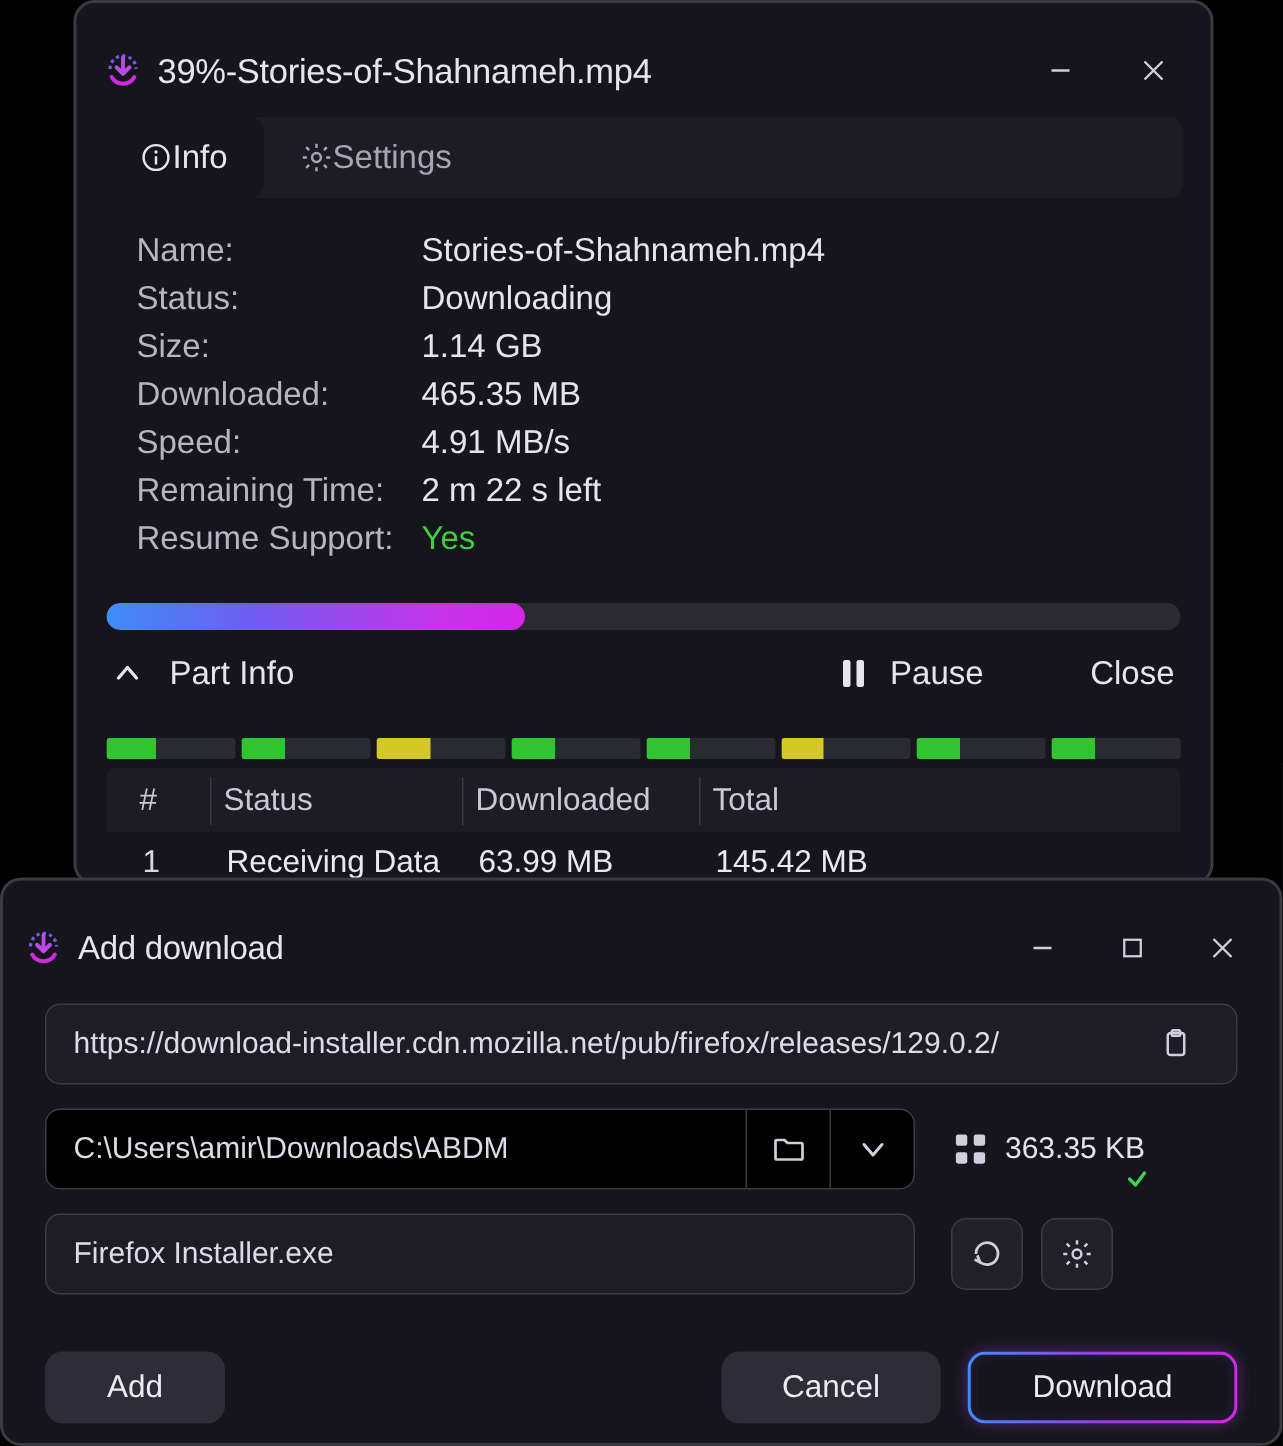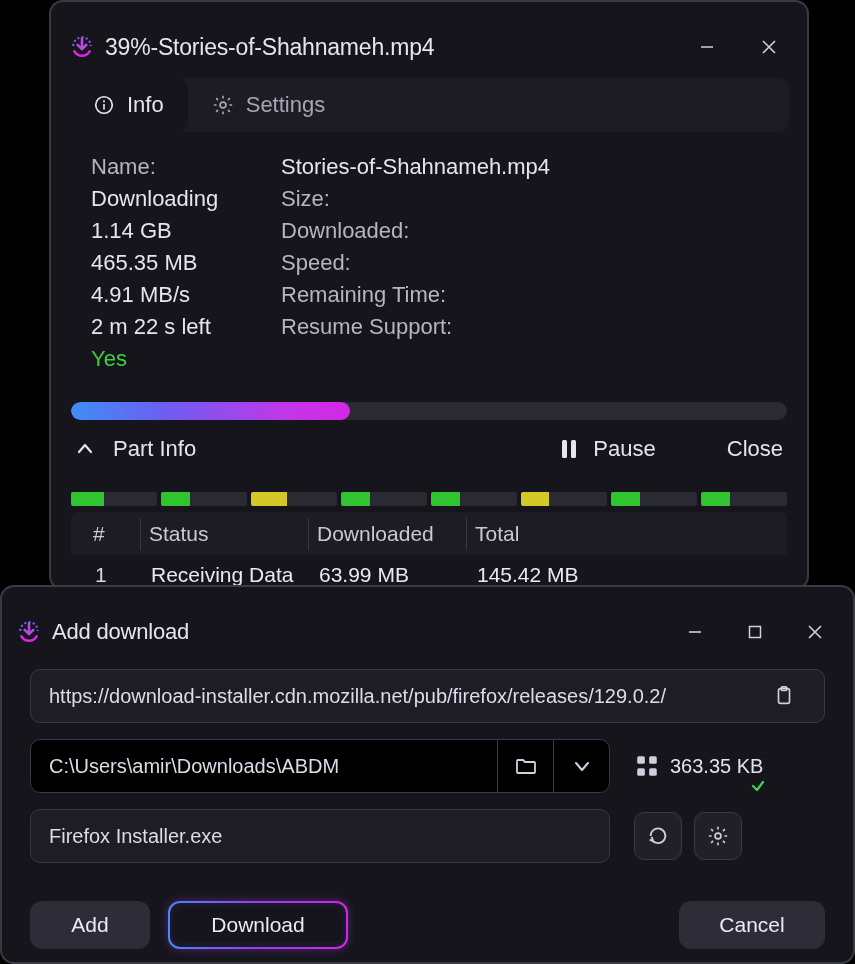--- a/index.html
+++ b/index.html
@@ -43,21 +43,21 @@
   .tabs {
     margin: 8px 18px 0 18px;
     background: #1d1c24;
     border-radius: 10px;
     display: flex;
     padding: 0;
     height: 54px;
     overflow:hidden;
   }
   .tab {
-    display:flex; align-items:center; gap:12px;
+    display:flex; align-items:center; 
     padding: 0 24px;
     color:#a6a5b3; font-size:22px; cursor:pointer;
     border-radius:10px;
   }
   .tab.active {
     background:#15151b; color:#e6e5ef;
   }
 
   .info-block {
     margin: 22px 36px 0 40px;
@@ -305,20 +305,21 @@
             <path d="M12 2v3M12 19v3M2 12h3M19 12h3M4.5 4.5l2.1 2.1M17.4 17.4l2.1 2.1M4.5 19.5l2.1-2.1M17.4 6.6l2.1-2.1" stroke="#a6a5b3" stroke-width="1.8"></path>
           </svg>
       </span>
       <span>Settings</span>
     </div>
   </div>
 
   <div class="info-block">
     <div class="info-label">Name:</div>
     <div class="info-val">Stories-of-Shahnameh.mp4</div>
+    <div class="info-label">Status:</div>
     <div class="info-val">Downloading</div>
     <div class="info-label">Size:</div>
     <div class="info-val">1.14 GB</div>
     <div class="info-label">Downloaded:</div>
     <div class="info-val">465.35 MB</div>
     <div class="info-label">Speed:</div>
     <div class="info-val">4.91 MB/s</div>
     <div class="info-label">Remaining Time:</div>
     <div class="info-val">2 m 22 s left</div>
     <div class="info-label">Resume Support:</div>
@@ -488,20 +489,20 @@
             <path d="M12 2v3M12 19v3M2 12h3M19 12h3M4.5 4.5l2.1 2.1M17.4 17.4l2.1 2.1M4.5 19.5l2.1-2.1M17.4 6.6l2.1-2.1" stroke="#d0cfde" stroke-width="1.8"></path>
           </svg>
       </div>
     </div>
   </div>
 
   <div class="btn-row">
     <div class="btn btn-add">
       <span>Add</span>
     </div>
+    <div class="btn btn-cancel">
+      <span>Cancel</span>
+    </div>
     <div class="btn btn-download">
       <span>Download</span>
     </div>
-    <div class="btn btn-cancel">
-      <span>Cancel</span>
-    </div>
   </div>
 </div>
 
 </body></html>

